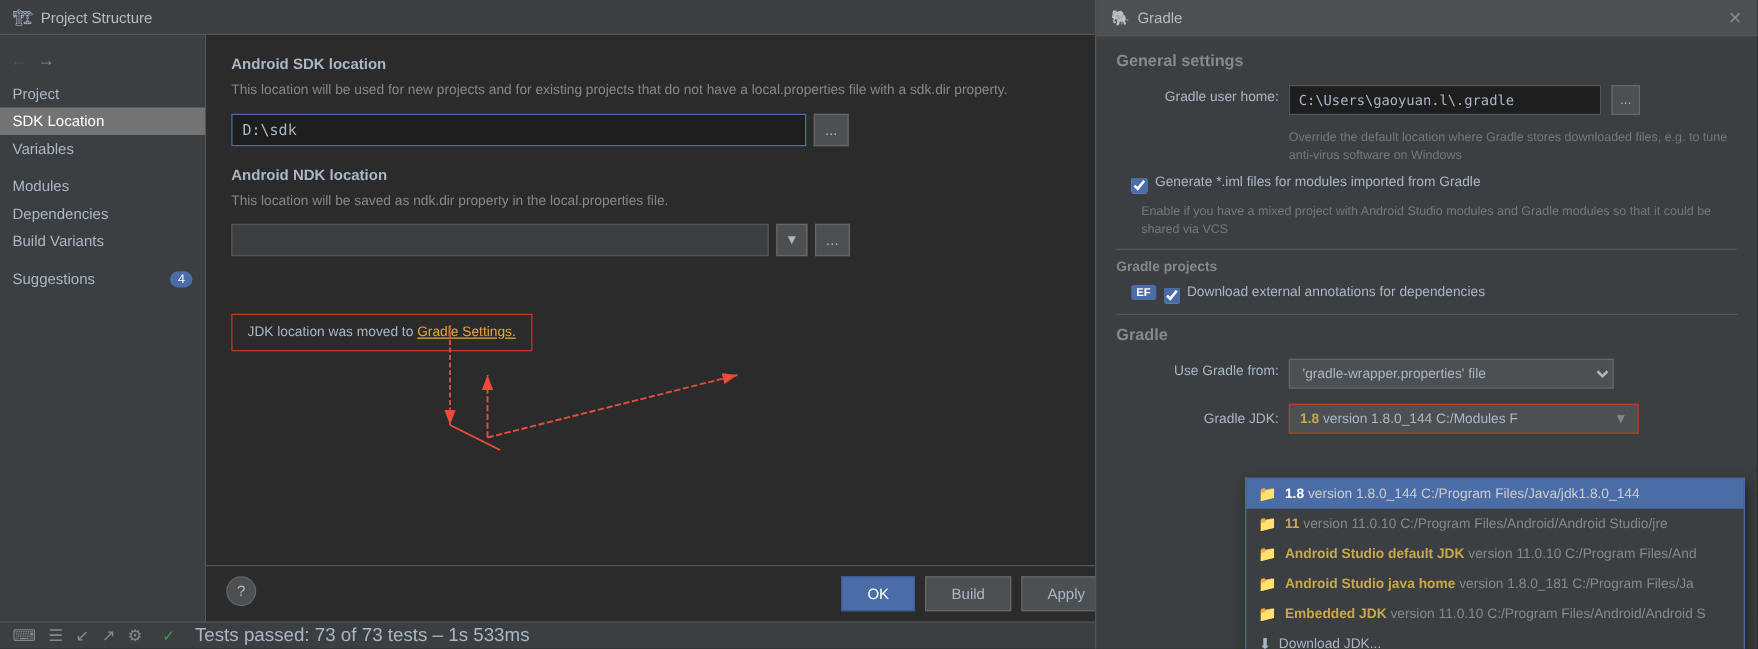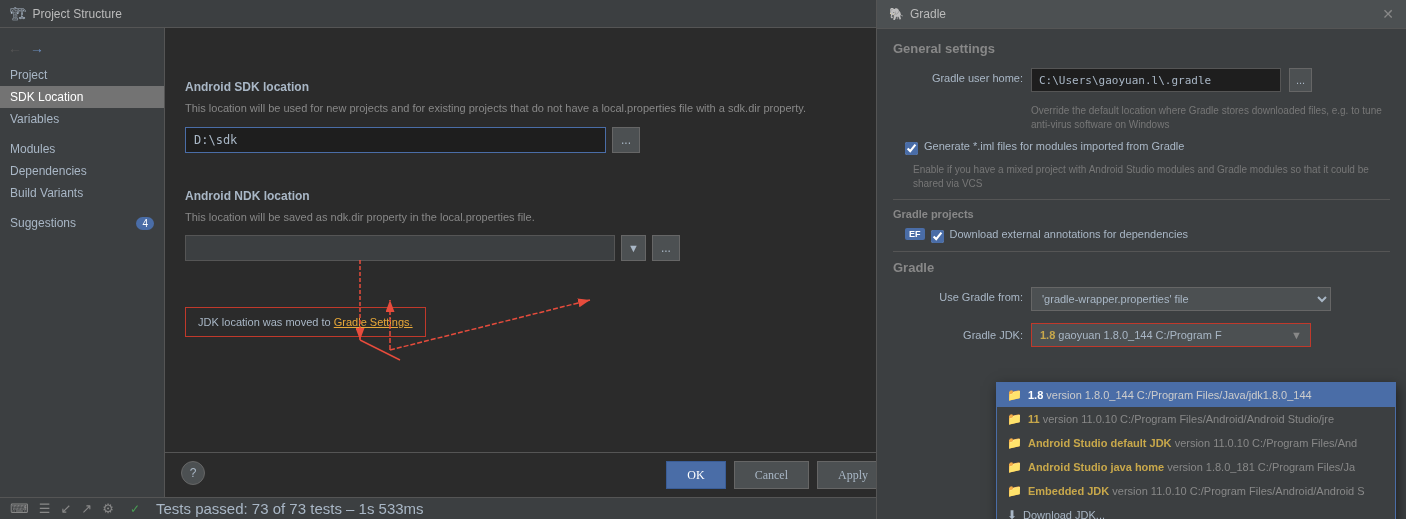--- a/index.html
+++ b/index.html
@@ -87,42 +87,41 @@
       padding: 16px 20px;
       background: #2b2b2b;
       overflow-y: auto;
     }
 
     .section-title {
       font-size: 12px;
       font-weight: bold;
       color: #a9b7c6;
       margin-bottom: 6px;
-      margin-top: 36px;
     }
     .section-desc {
       font-size: 11px;
       color: #888;
       margin-bottom: 10px;
       line-height: 1.5;
     }
 
     .input-row {
       display: flex;
       align-items: center;
       gap: 6px;
       margin-bottom: 16px;
     }
     .path-input {
       background: #1e1e1e;
       border: 1px solid #555;
       color: #a9b7c6;
       padding: 4px 8px;
       font-size: 12px;
-      width: 421px;
+      width: 460px;
       height: 26px;
       font-family: monospace;
     }
     .browse-btn {
       background: #4c5052;
       border: 1px solid #666;
       color: #a9b7c6;
       padding: 3px 8px;
       cursor: pointer;
       font-size: 12px;
@@ -175,21 +174,20 @@
       color: #e8a838;
       text-decoration: underline;
       cursor: pointer;
     }
     .dialog-btn {
       padding: 4px 20px;
       border: 1px solid #666;
       cursor: pointer;
       font-size: 12px;
       height: 28px;
-      font-family: Liberation Serif, serif;
     }
     .btn-ok {
       background: #4a6da7;
       color: #fff;
       border-color: #3a5d97;
     }
     .btn-cancel {
       background: #4c5052;
       color: #a9b7c6;
     }
@@ -532,21 +530,21 @@
       <line x1="80" y1="80" x2="120" y2="100" stroke="#e74c3c" stroke-width="1.5"></line>
     </svg>
 
   </div>
 
 </div>
 
 <div style="position:absolute; bottom:22px; left:165px; width:740px; padding:8px 16px; display:flex; justify-content:flex-end; gap:8px; border-top:1px solid #555; background:#2b2b2b; z-index:50;">
   <div style="width:24px;height:24px;border-radius:50%;background:#4c5052;border:1px solid #666;color:#a9b7c6;display:flex;align-items:center;justify-content:center;font-size:12px;cursor:pointer;margin-right:auto;">?</div>
   <button class="dialog-btn btn-ok">OK</button>
-  <button class="dialog-btn btn-cancel">Cancel</button>
+  <button class="dialog-btn btn-cancel">Build</button>
   <button class="dialog-btn btn-apply">Apply</button>
 </div>
 
 <div class="gradle-dialog">
   <div class="gradle-dialog-title">
     <div class="gradle-dialog-title-text">
       <span style="font-size:12px;">🐘</span>
       <span>Gradle</span>
     </div>
     <span class="close-btn">✕</span>
@@ -581,31 +579,31 @@
       <input type="checkbox" checked="" style="">
       <span class="checkbox-label">Download external annotations for dependencies</span>
     </div>
 
     <hr class="gradle-divider">
 
     <div class="gradle-section-title">Gradle</div>
 
     <div class="gradle-row">
       <span class="gradle-label">Use Gradle from:</span>
-      <select class="gradle-select" style="width:300px;">
+      <select class="gradle-select" style="width:260px;">
         <option>'gradle-wrapper.properties' file</option>
       </select>
     </div>
 
     <div class="gradle-jdk-row" style="position:relative;">
       <span class="gradle-jdk-label">Gradle JDK:</span>
       <div class="gradle-jdk-select" style="border:1px solid #c0392b; width:280px;">
         <span class="jdk-select-text">
           <span style="color:#c8a84b; font-weight:bold;">1.8</span>
-          <span style="color:#a9b7c6;"> gaoyuan 1.8.0_144 C:/Program F</span>
+          <span style="color:#a9b7c6;"> version 1.8.0_144 C:/Modules F</span>
         </span>
         <span style="color:#888;">▼</span>
       </div>
     </div>
 
     <div class="jdk-dropdown">
       <div class="jdk-dropdown-item selected">
         <span class="folder-icon">📁</span>
         <span>
           <span style="color:#fff; font-weight:bold;">1.8</span>

